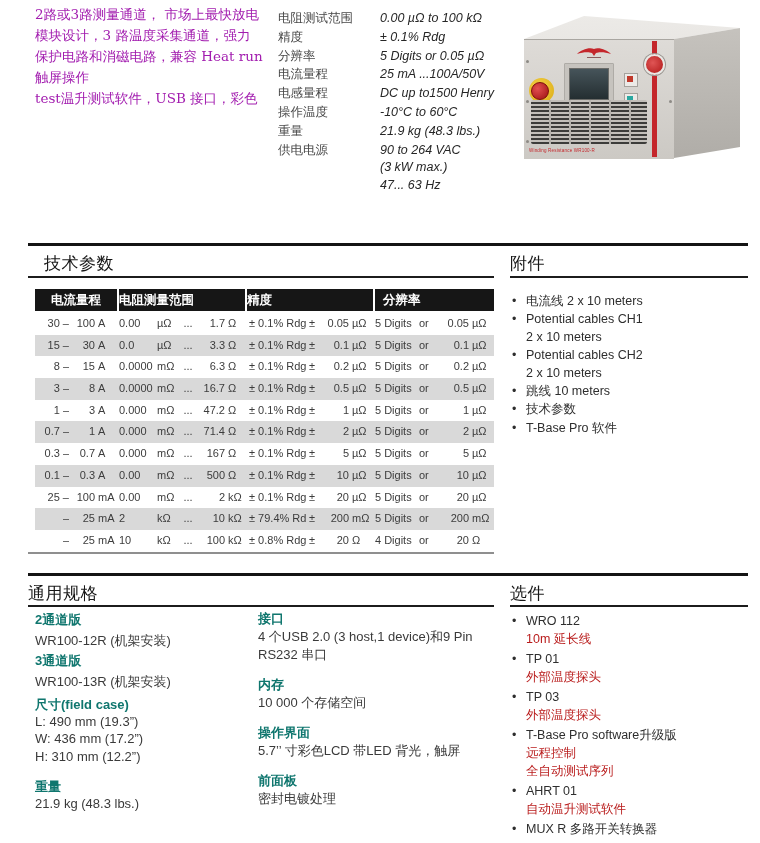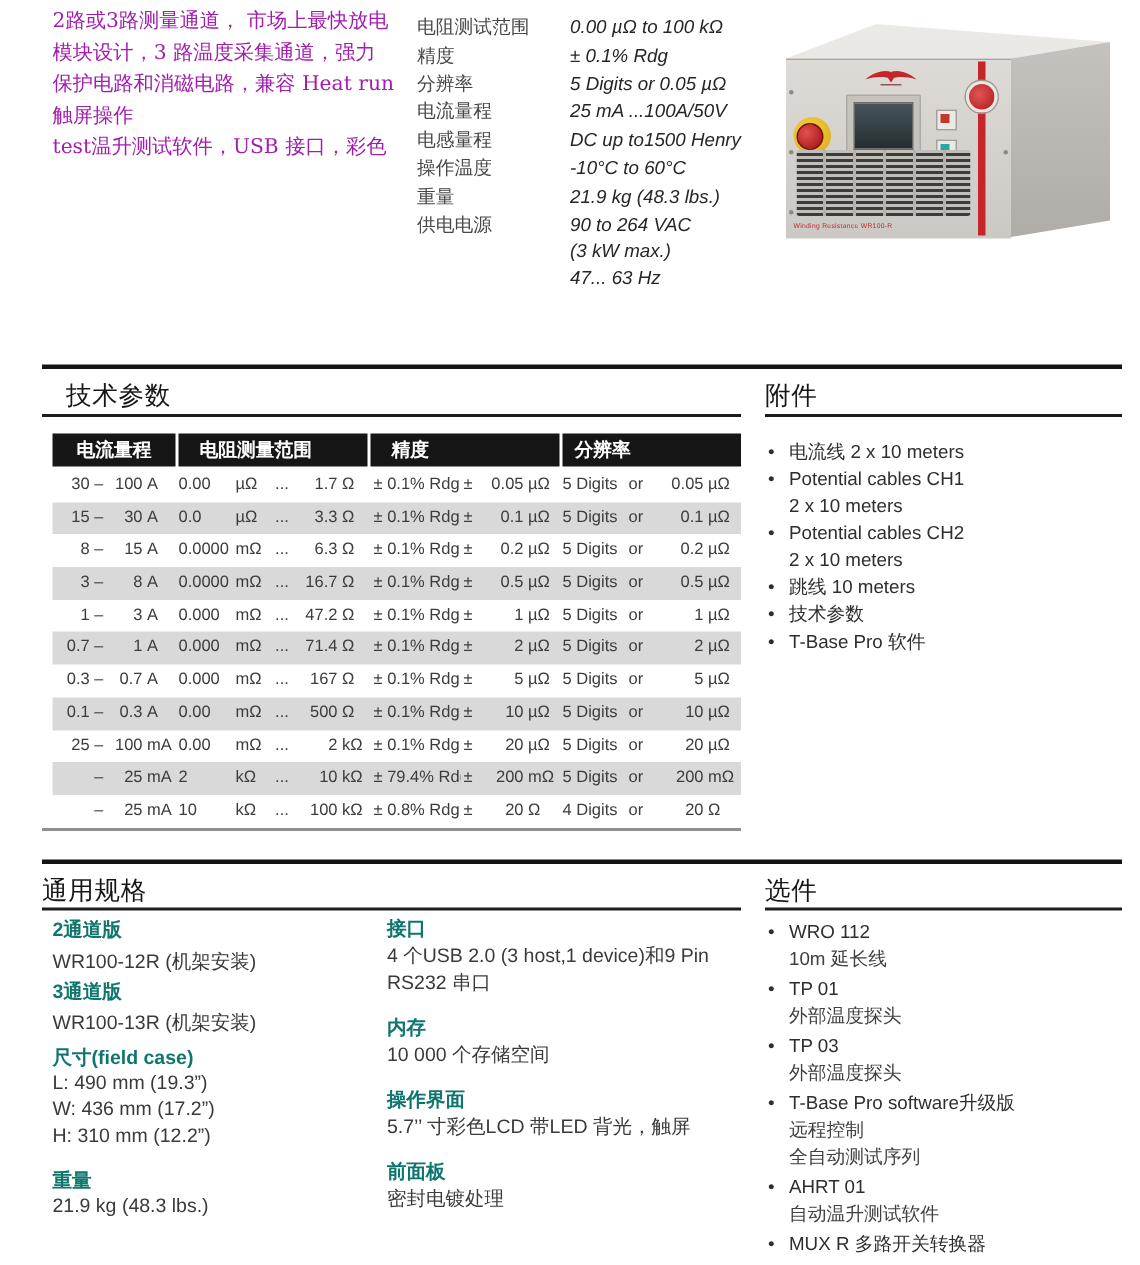--- a/index.html
+++ b/index.html
@@ -50,39 +50,39 @@
   .rule-thin{position:absolute;height:2px;background:#1c1c1c;}
   .rule-gray{position:absolute;height:2px;background:#8f8f8f;}
   .sec-title{position:absolute;font-size:17px;color:#161616;letter-spacing:.5px;}
 
   
   .ttable{position:absolute;left:35px;top:289px;width:459px;font-size:11px;color:#3c3c3c;}
   .t-head{display:grid;grid-template-columns:82px 126px 126px 119px;column-gap:2px;}
   .t-hcell{background:#161616;color:#fff;font-weight:bold;font-size:12.5px;height:22px;
            line-height:22px;white-space:nowrap;}
   .t-hcell.c0{text-align:center;}
-  .t-hcell.c1,.t-hcell.c2{padding-left:14px;}
+  .t-hcell.c1,.t-hcell.c2{}
   .t-hcell.c3{padding-left:8px;}
   .t-body{margin-top:2px;}
   .t-row{display:grid;height:21.7px;line-height:21.7px;white-space:nowrap;
          grid-template-columns:34px 26px 22px 40px 24px 14px 30px 20px 62px 10px 32px 24px 46px 18px 32px 25px;}
   .t-row:nth-of-type(even){background:#d9d9d9;}
   .tc{overflow:hidden;}
   .tc.r{text-align:right;}
   .tc.ctr{text-align:center;}
   .tc.p2{padding-left:2px;}
   .tc.p3{padding-left:3px;}
   .tc.p4{padding-left:4px;}
 
   
   .blist{position:absolute;width:242px;font-size:12.5px;color:#2e2e2e;}
   .bitem{position:relative;padding-left:16px;line-height:17.4px;margin-bottom:1px;}
   .bullet{position:absolute;left:2px;top:0;}
   .blist.opts .bitem{line-height:18px;margin-bottom:2px;}
-  .blist.opts .sub-line{color:#404040;}
+  .blist.opts .sub-line{color:#b91c1c;}
   .sub-line{line-height:inherit;}
 
   
   .col{position:absolute;top:610px;font-size:13px;color:#3a3a3a;}
   .col-left{left:35px;width:210px;line-height:20.5px;}
   .col-mid{left:258px;width:240px;line-height:18px;}
   .g-head{font-weight:bold;color:#0f766e;}
   .col-mid .spec-group{margin-bottom:12px;}
   .col-mid .spec-group:last-of-type{margin-top:8px;}
   .col-left .spec-group:nth-of-type(3){margin-top:4px;line-height:17.2px;}

